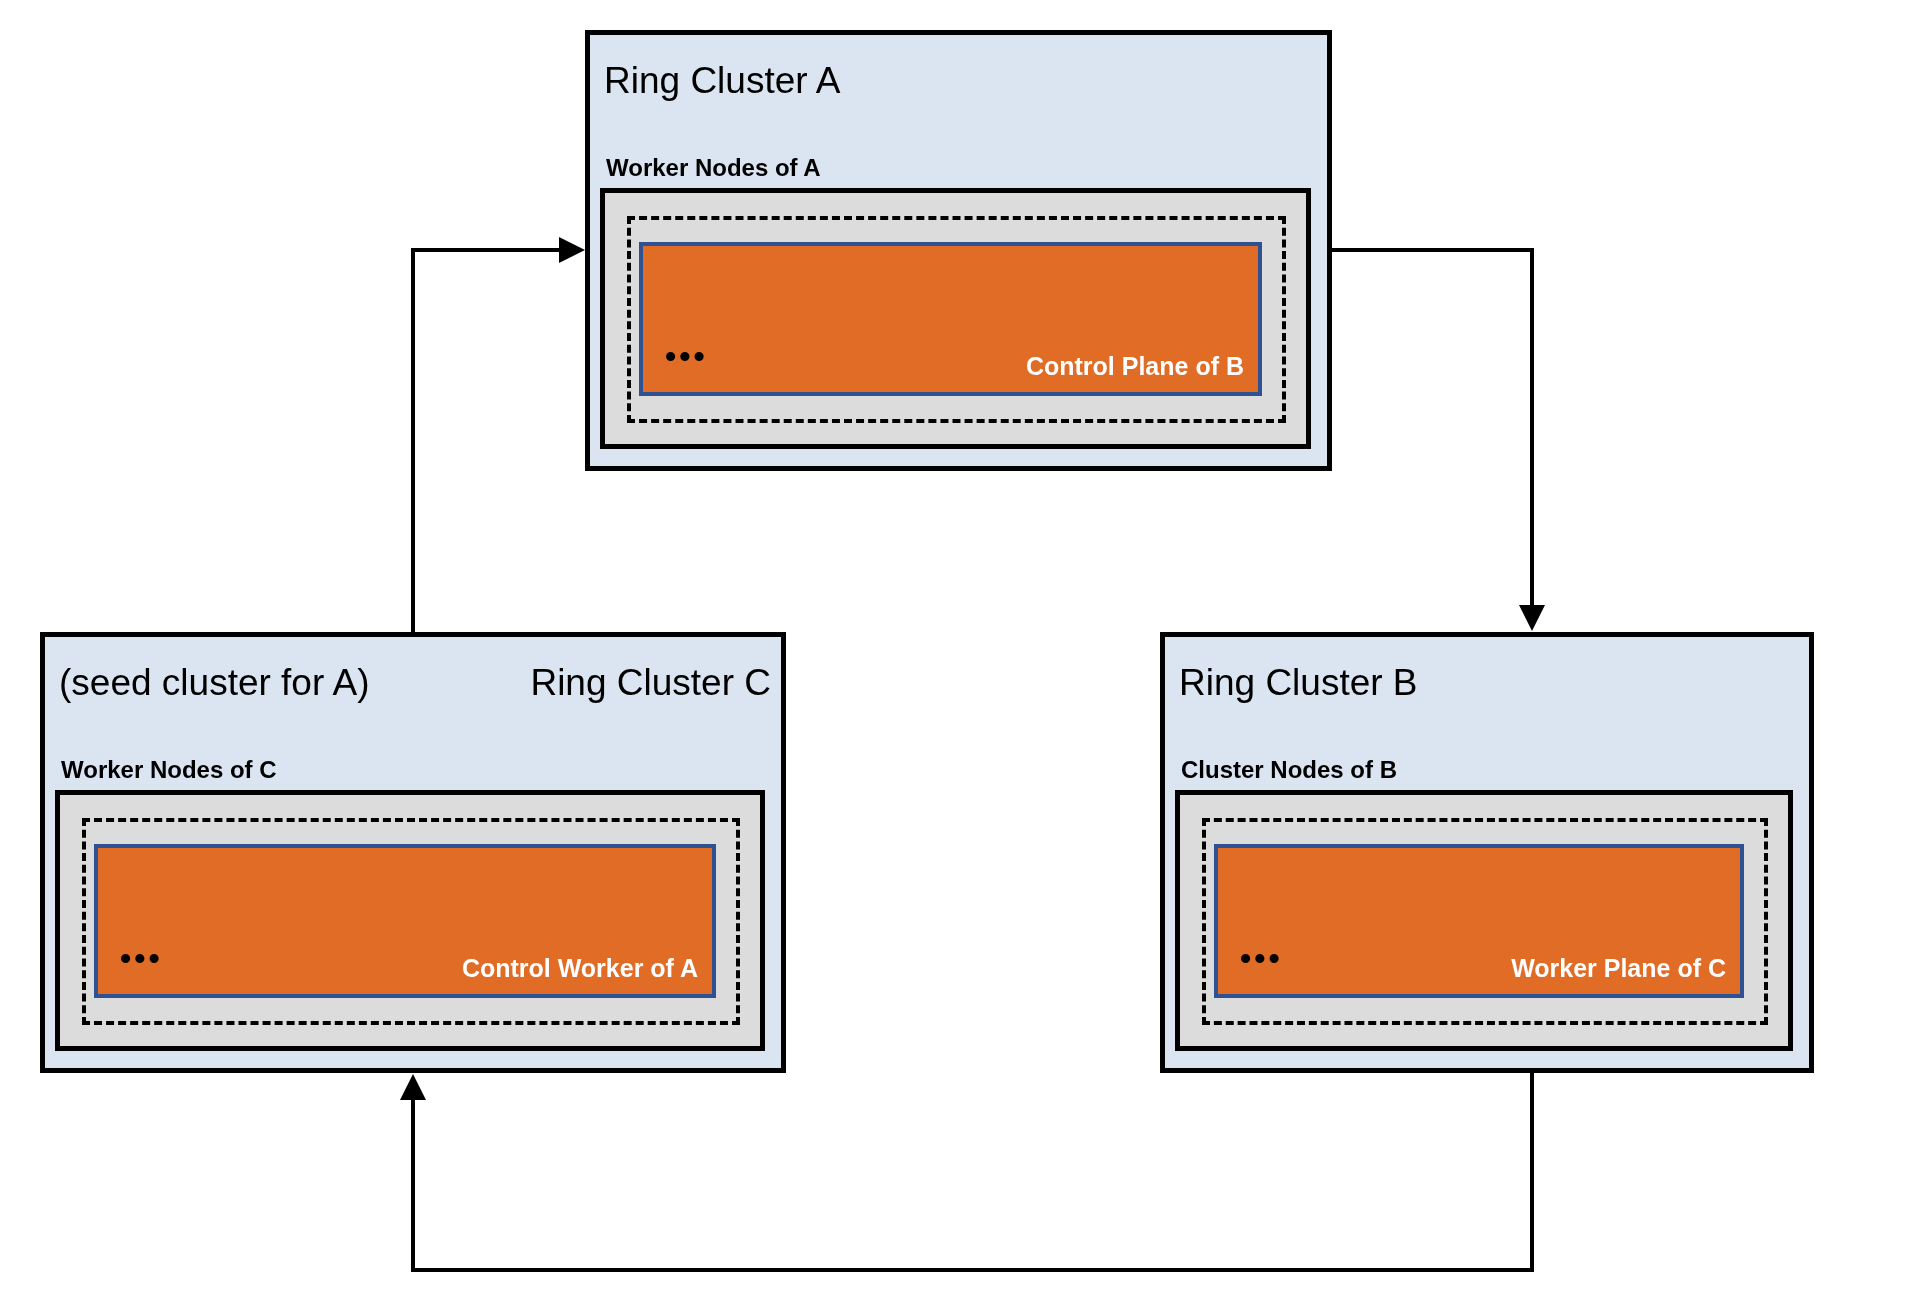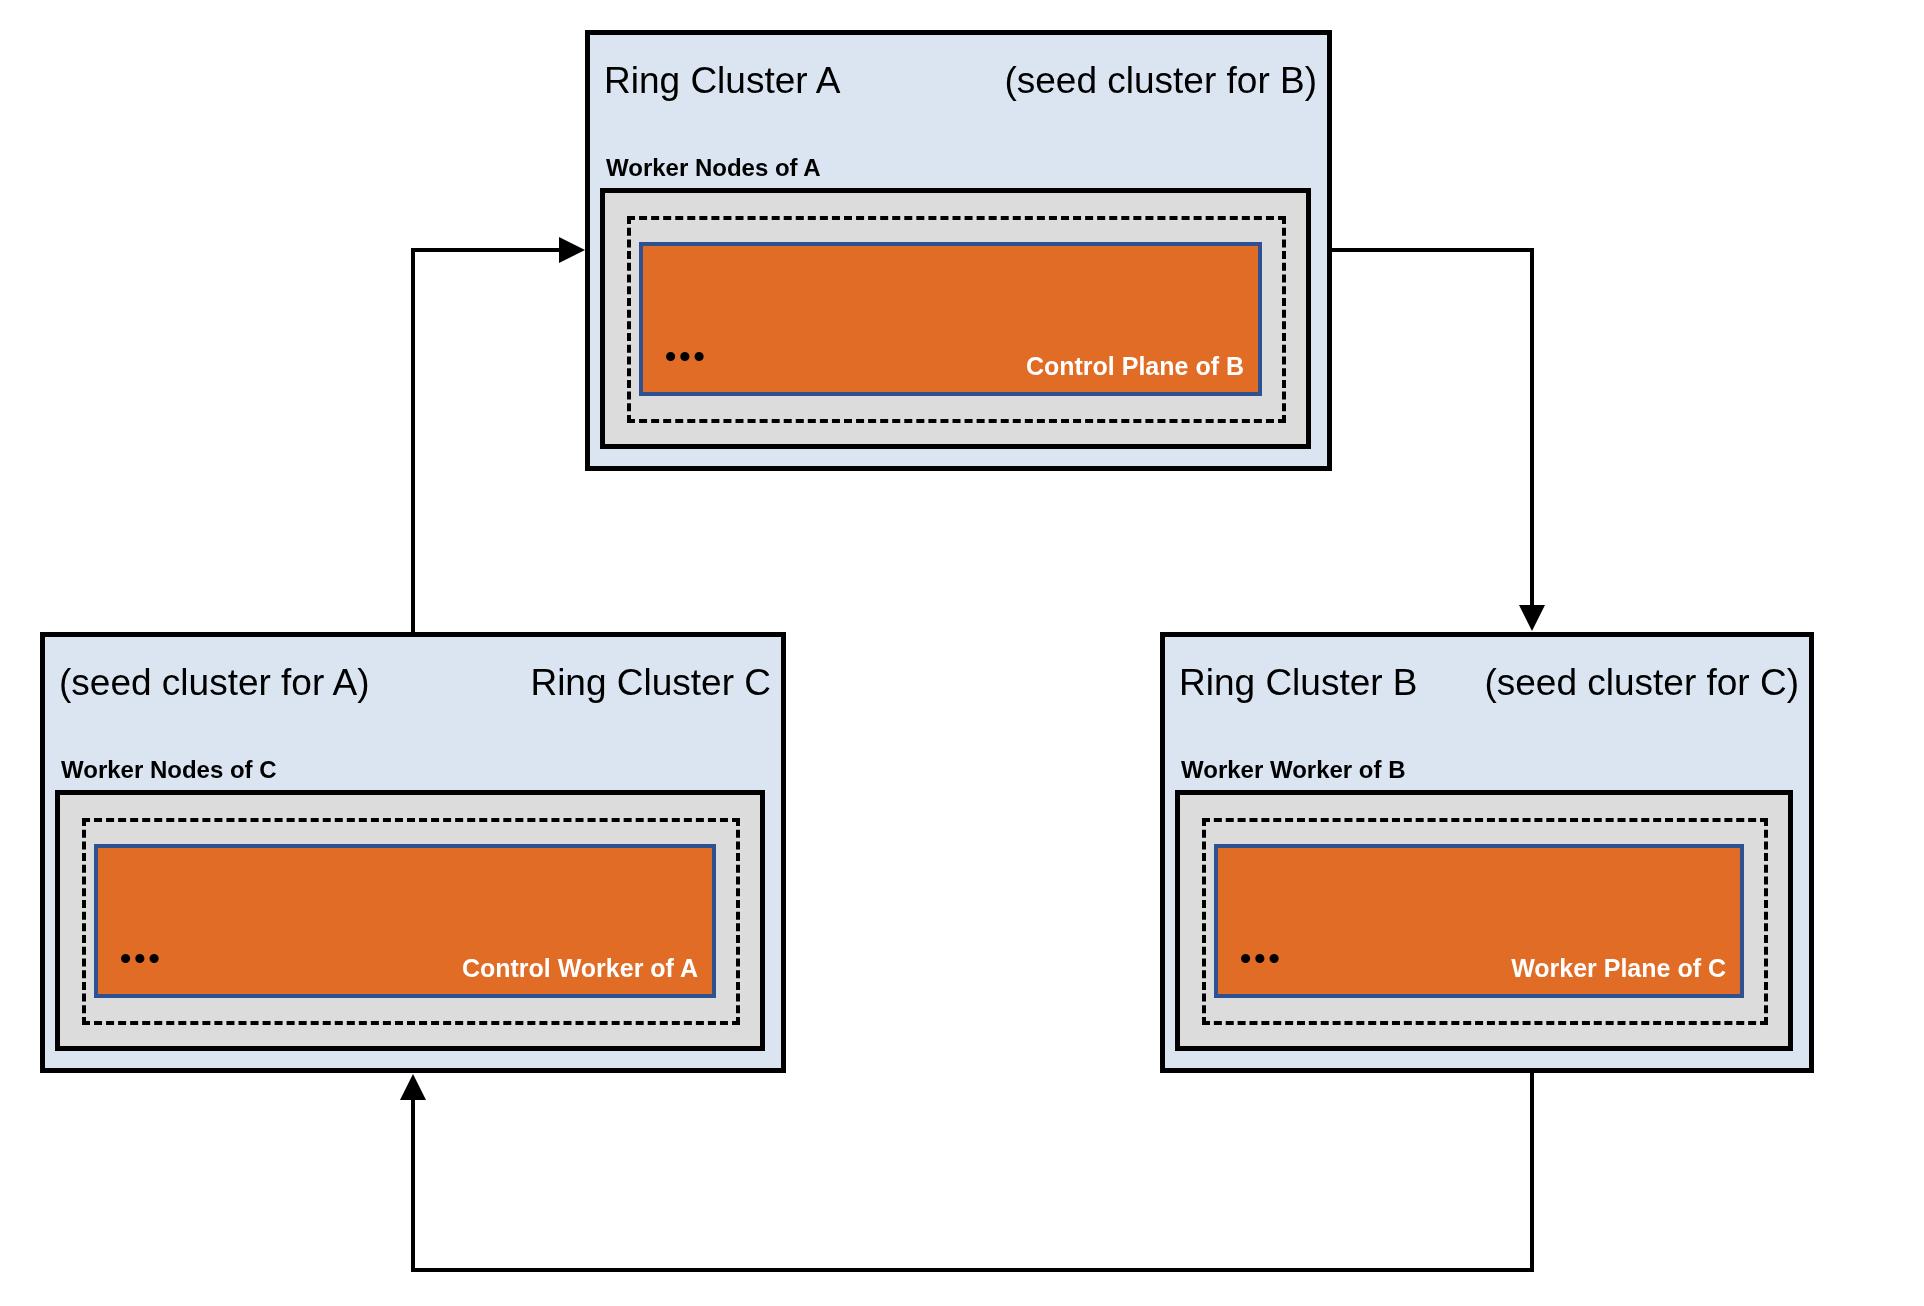--- a/index.html
+++ b/index.html
@@ -51,39 +51,37 @@
   .arrow-head{fill:var(--outline,#000);stroke:none;}
 </style>
 </head>
 <body>
 
 <div class="canvas">
 
   <div class="cluster" id="cluster-a">
     <div class="title-row">
       <span>Ring Cluster A</span>
-      <span>(seed cluster for B)</span>
     </div>
     <div class="worker-label">Worker Nodes of A</div>
     <div class="worker-box">
       <div class="dashed-box">
         <div class="control-box">
           <span class="dots">•••</span>
           <span class="control-label">Control Plane of B</span>
         </div>
       </div>
     </div>
   </div>
 
   <div class="cluster" id="cluster-b">
     <div class="title-row">
       <span>Ring Cluster B</span>
-      <span>(seed cluster for C)</span>
     </div>
-    <div class="worker-label">Worker Worker of B</div>
+    <div class="worker-label">Cluster Nodes of B</div>
     <div class="worker-box">
       <div class="dashed-box">
         <div class="control-box">
           <span class="dots">•••</span>
           <span class="control-label">Worker Plane of C</span>
         </div>
       </div>
     </div>
   </div>
 

